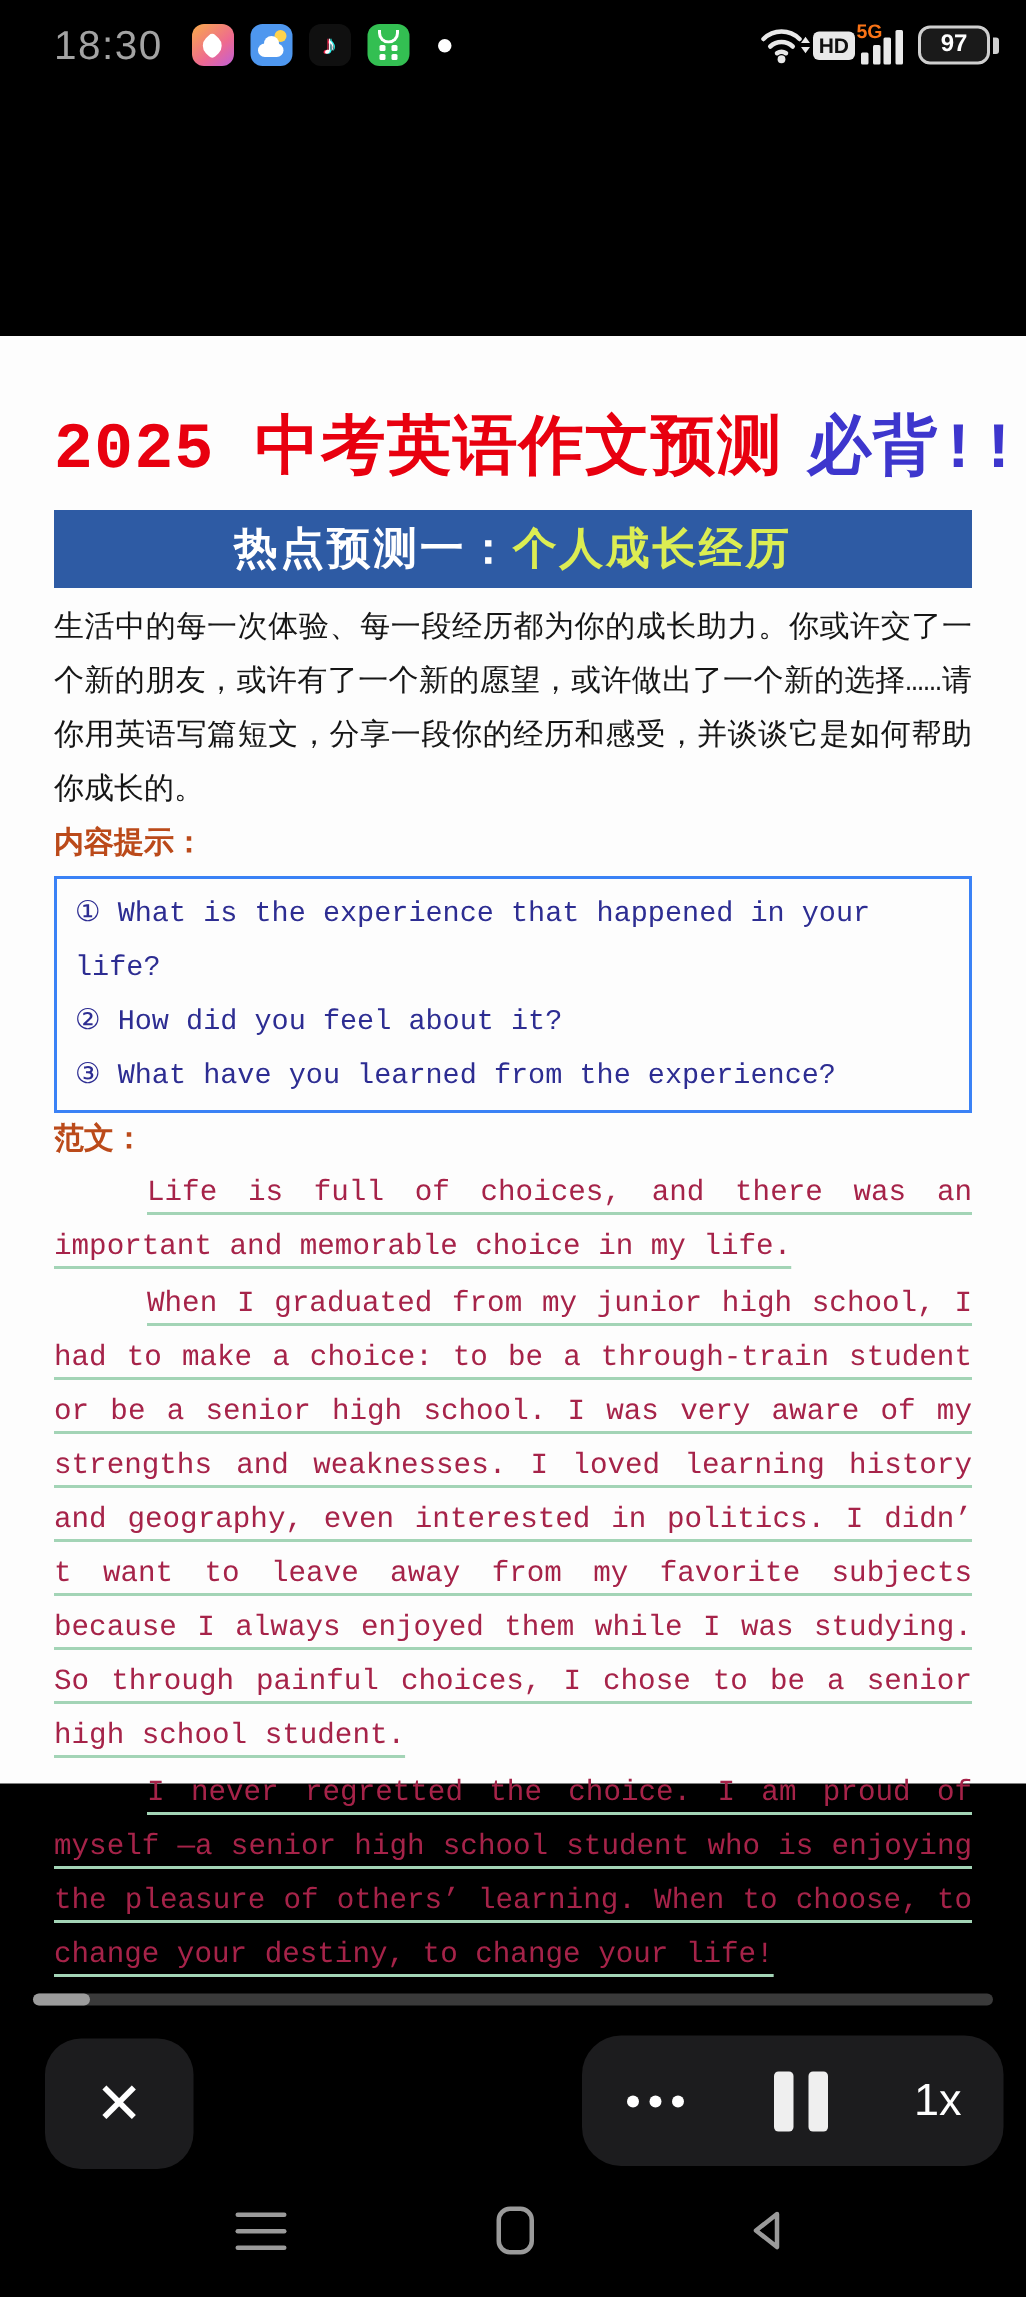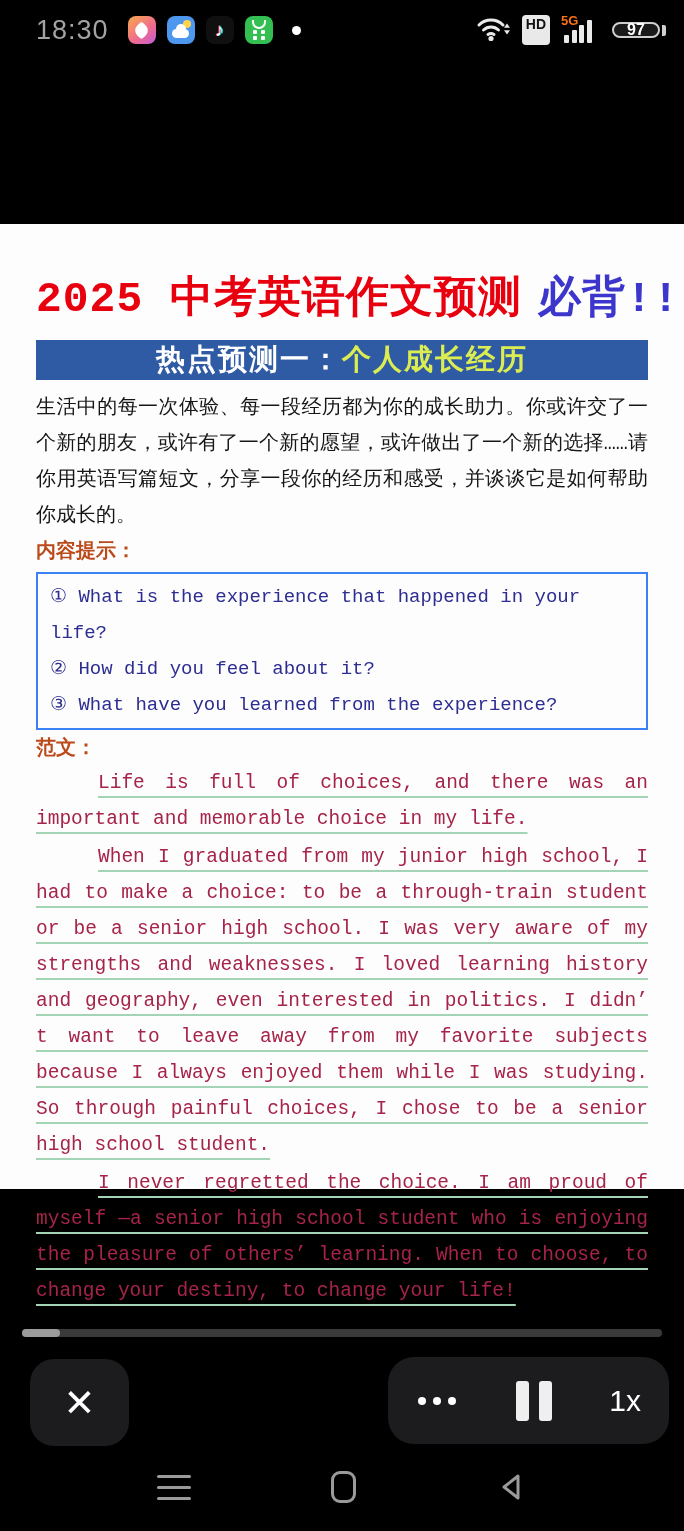--- a/index.html
+++ b/index.html
@@ -23,42 +23,42 @@
   .icon-tiktok { background:#101010; color:#fff; font-size:18px;
                  text-shadow:1px 0 #25f4ee,-1px 0 #fe2c55; }
   .icon-green { background:#33bf52; }
   .g-arc { position:absolute; top:4px; left:7px; width:14px; height:9px; border:2.5px solid #fff;
            border-top:none; border-radius:0 0 9px 9px; box-sizing:border-box; }
   .g-dots { position:absolute; bottom:4px; left:8px; width:13px; display:grid;
             grid-template-columns:repeat(2,1fr); gap:2px; justify-items:center; }
   .g-dot { width:4px; height:4px; background:#fff; border-radius:1px; }
   .notif-dot { width:9px; height:9px; border-radius:50%; background:#fff; margin-left:8px; flex:none; }
 
-  .sb-right { display:flex; gap:10px; }
+  .sb-right { display:flex; align-items:center; gap:0; }
   .hd { background:#e9e9e9; color:#111; font-size:14px; font-weight:700;
         border-radius:4px; padding:1px 4px; line-height:17px; }
   .sig { position:relative; width:42px; height:30px; }
   .sig-label { position:absolute; top:-2px; left:1px; color:#f97316; font-size:13px; font-weight:700; font-style:normal; }
   .bars { position:absolute; bottom:2px; left:4px; display:flex; align-items:flex-end; gap:2.5px; }
   .bar { width:5px; background:#e9e9e9; border-radius:1px; }
   .b1{height:8px;} .b2{height:13px;} .b3{height:18px;} .b4{height:23px;}
   .battery { display:flex; align-items:center; }
-  .bat-body { width:48px; height:16px; border:2px solid #cfcfcf; border-radius:8px; background:#1a1a1a;
+  .bat-body { width:48px; height:26px; border:2px solid #cfcfcf; border-radius:8px; background:#1a1a1a;
               display:flex; align-items:center; justify-content:center; box-sizing:border-box; }
   .bat-body em { font-style:normal; color:#fff; font-size:16px; font-weight:600; }
   .bat-nub { width:4px; height:11px; background:#cfcfcf; border-radius:0 2px 2px 0; margin-left:2px; }
 
   
   .slide { position:absolute; top:224px; left:0; width:684px; height:965px; background:#fdfdfd;
            padding:50px 36px 0; box-sizing:border-box;font-family:Liberation Mono, monospace; }
   .title { text-align:center; font-size:43px; font-weight:700; line-height:52px;
            letter-spacing:1px; white-space:nowrap; }
   .t-red { color:#e8000f; }
   .t-blue { color:#3d36cd; margin-left:16px; }
-  .banner { margin-top:14px; height:40px; background:#2e5ba4; display:flex; align-items:center;
+  .banner { margin-top:14px; height:52px; background:#2e5ba4; display:flex; align-items:center;
             justify-content:center; font-size:29px; font-weight:700; }
   .b-label { color:#fff; letter-spacing:2px; }
   .b-topic { color:#dced52; letter-spacing:2px; }
   .prompt { margin:10px 0 0; font-size:20px; line-height:36px; text-align:justify; color:#161616; }
   .hints-label { margin-top:4px; font-size:20px; font-weight:700; color:#bb4a1a; line-height:28px; }
   .qbox { margin-top:6px; border:2px solid #3b82f6; padding:5px 12px; }
   .qbox p { margin:0; font-size:19px; line-height:36px; color:#2d2d92; }
   .sample-label { margin-top:5px; font-size:20px; font-weight:700; color:#bb4a1a; line-height:28px; }
   .essay { margin:2px 0 0; font-size:19.5px; line-height:36px; color:#a62349; text-align:justify;
            text-indent:62px; text-decoration:underline; text-decoration-color:#a3d4b6;

